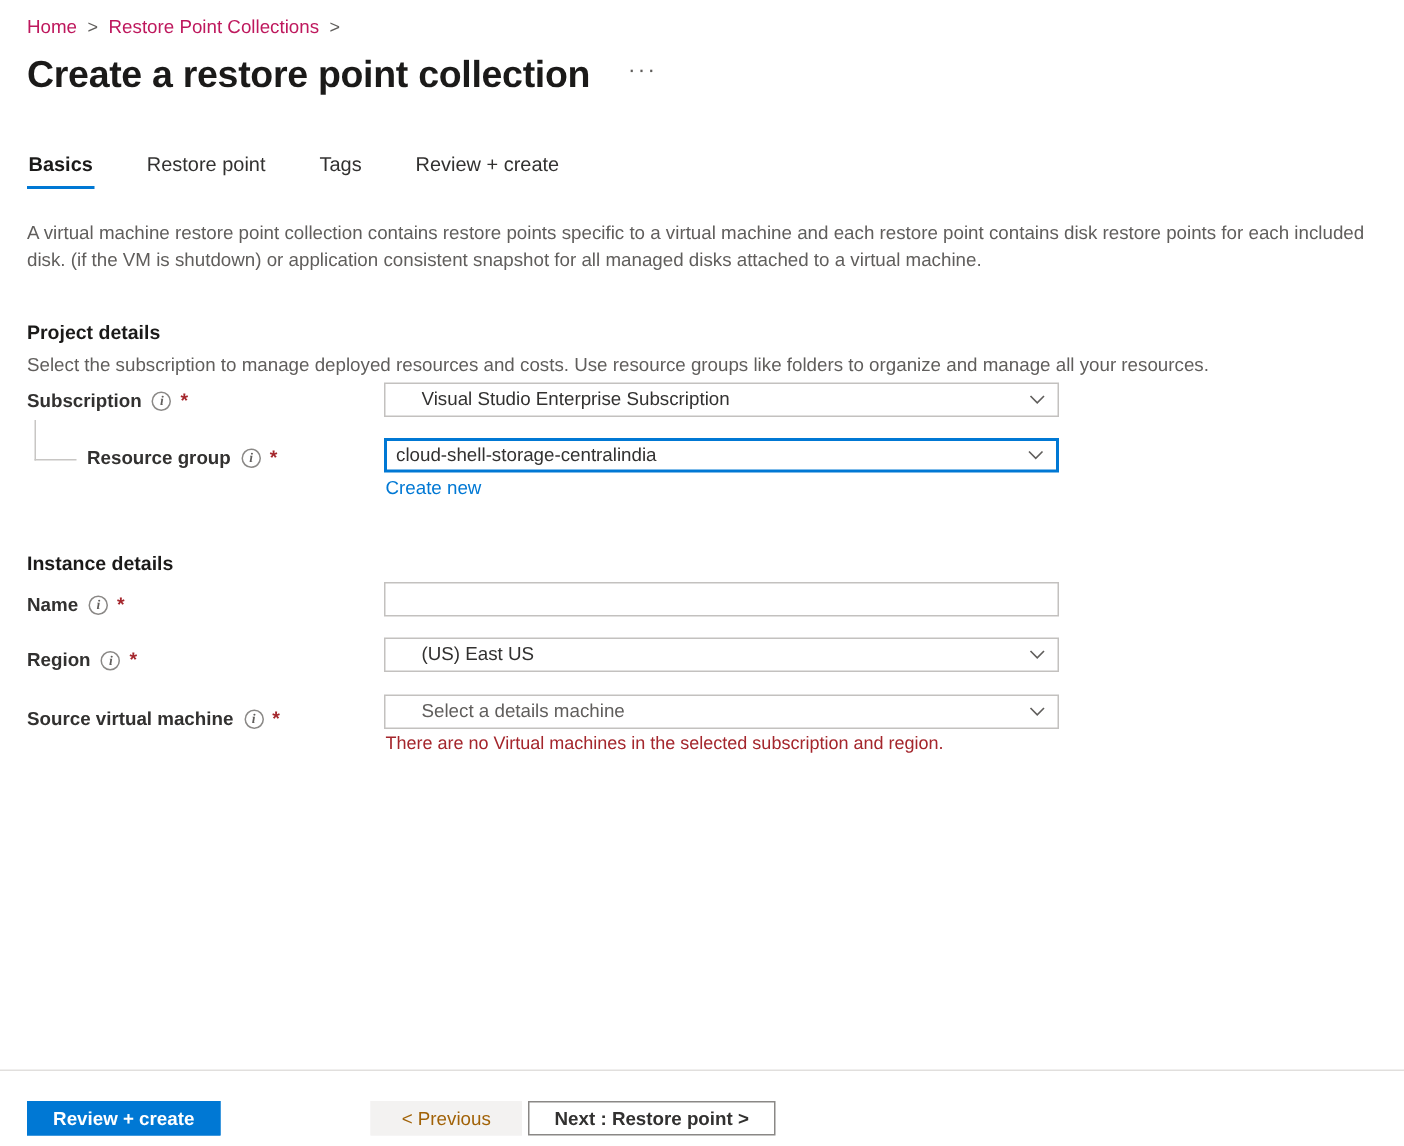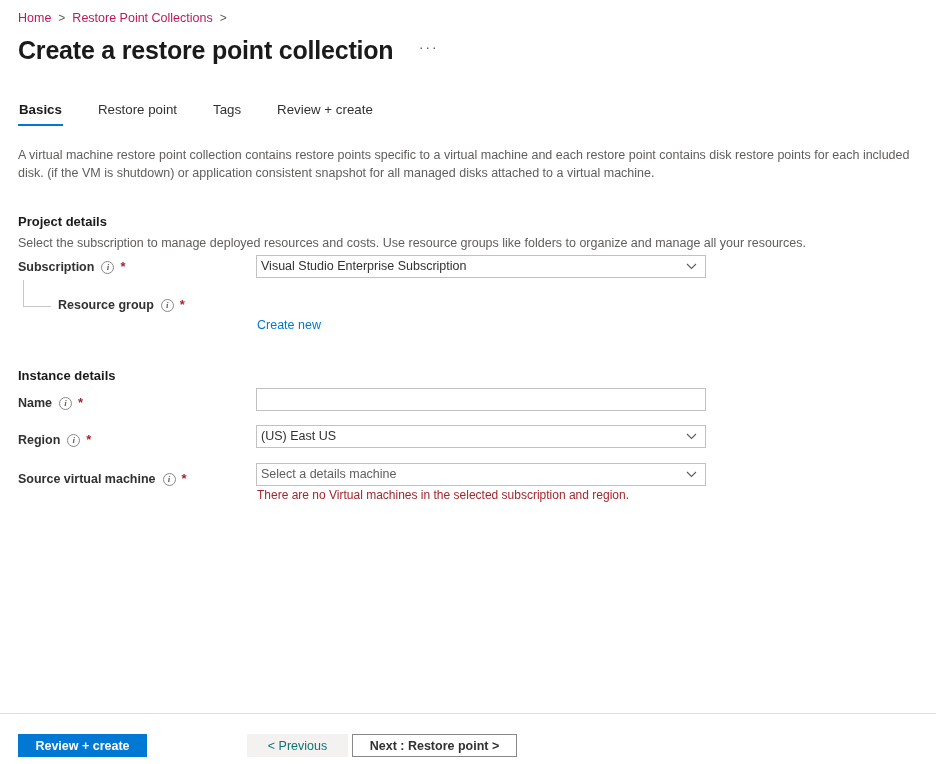--- a/index.html
+++ b/index.html
@@ -178,21 +178,21 @@
     position: absolute;
     left: 256px;
     width: 450px;
     height: 23px;
     display: flex;
     align-items: center;
     background: #ffffff;
     border: 1px solid #c3c1bf;
     font-size: 12.5px;
     color: #323130;
-    padding: 0 1px 0 4px;
+    padding: 0 1px 0 24px;
     cursor: pointer;
   }
   .control.focused {
     border: 2px solid #0078d4;
     padding-left: 6px;
   }
   .control .value {
     flex: 1 1 auto;
     overflow: hidden;
     text-overflow: ellipsis;
@@ -258,21 +258,21 @@
     left: 18px;
     min-width: 129px;
     background: #0078d4;
     color: #ffffff;
     border-color: #0078d4;
   }
   .btn-disabled {
     left: 247px;
     min-width: 101px;
     background: #f3f2f1;
-    color: #0f766e;
+    color: #a16207;
     border-color: #f3f2f1;
     cursor: default;
     font-weight: 400;
   }
   .btn-secondary {
     left: 352px;
     min-width: 165px;
     background: #ffffff;
     color: #323130;
     border-color: #8a8886;
@@ -325,20 +325,28 @@
 
   <div class="tree-line"></div>
 
   <div class="form-row" style="top:296px;">
     <div class="field-label indented">
       <span>Resource group</span>
       <span class="info-icon">i</span>
       <span class="req-star">*</span>
     </div>
   </div>
+  <div class="control focused" style="top:292px;">
+    <span class="value">cloud-shell-storage-centralindia</span>
+    <span class="chevron">
+      <svg width="11" height="7" viewBox="0 0 11 7">
+          <path d="M1 1 L5.5 5.5 L10 1" stroke="currentColor" stroke-width="1.1" fill="none"></path>
+        </svg>
+    </span>
+  </div>
   <div class="sub-link" style="top:318px;">Create new</div>
 
   <div class="section-head" id="instance-details-head">Instance details</div>
 
   <div class="form-row" style="top:394px;">
     <div class="field-label">
       <span>Name</span>
       <span class="info-icon">i</span>
       <span class="req-star">*</span>
     </div>

